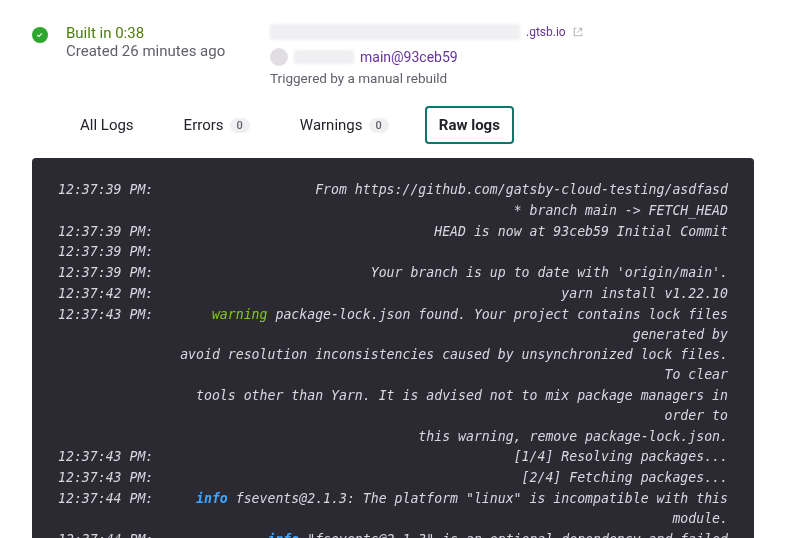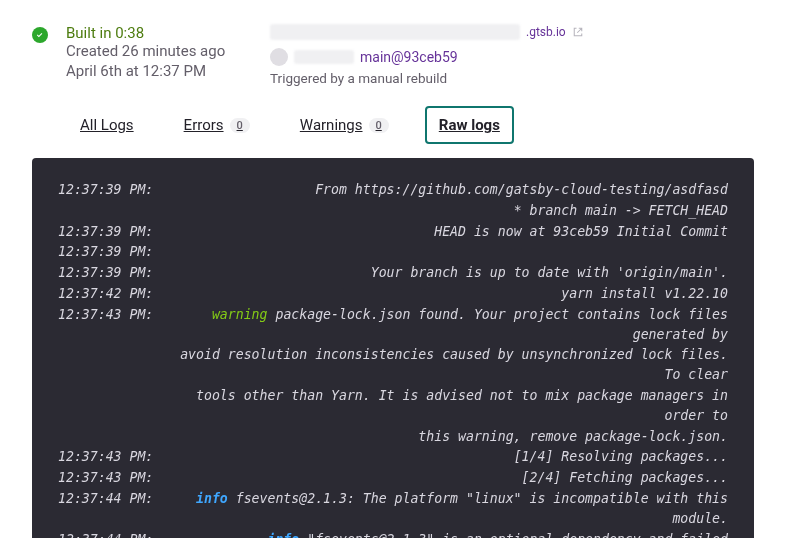--- a/index.html
+++ b/index.html
@@ -90,21 +90,20 @@
   .triggered {
     color: #635e69;
     font-size: 13.5px;
   }
   .tabs {
     display: flex;
     align-items: center;
     gap: 22px;
     margin-top: 20px;
     padding-left: 34px;
-    text-decoration: underline;
   }
   .tab {
     display: flex;
     align-items: center;
     gap: 6px;
     font-size: 15px;
     color: #232129;
     padding: 8px 12px;
     cursor: pointer;
     border: 2px solid transparent;
@@ -164,21 +163,20 @@
       <div class="status-icon">
         <svg viewBox="0 0 12 12">
             <path d="M4.6 8.6L2.2 6.2l.9-.9 1.5 1.5 3.3-3.3.9.9z"></path>
           </svg>
       </div>
     </div>
 
     <div class="meta-col">
       <div class="build-title">Built in 0:38</div>
       <div class="meta-line">Created 26 minutes ago</div>
-      <div class="meta-line">April 6th at 12:37 PM</div>
     </div>
 
     <div class="right-col">
       <div class="domain-row">
         <span class="blur-box blur-domain"></span>
         <a class="domain-suffix">.gtsb.io</a>
         <svg class="ext-icon" viewBox="0 0 16 16" fill="none" stroke="currentColor" stroke-width="1.4">
             <path d="M6 3H3v10h10v-3M9 3h4v4M13 3l-6 6"></path>
           </svg>
       </div>

